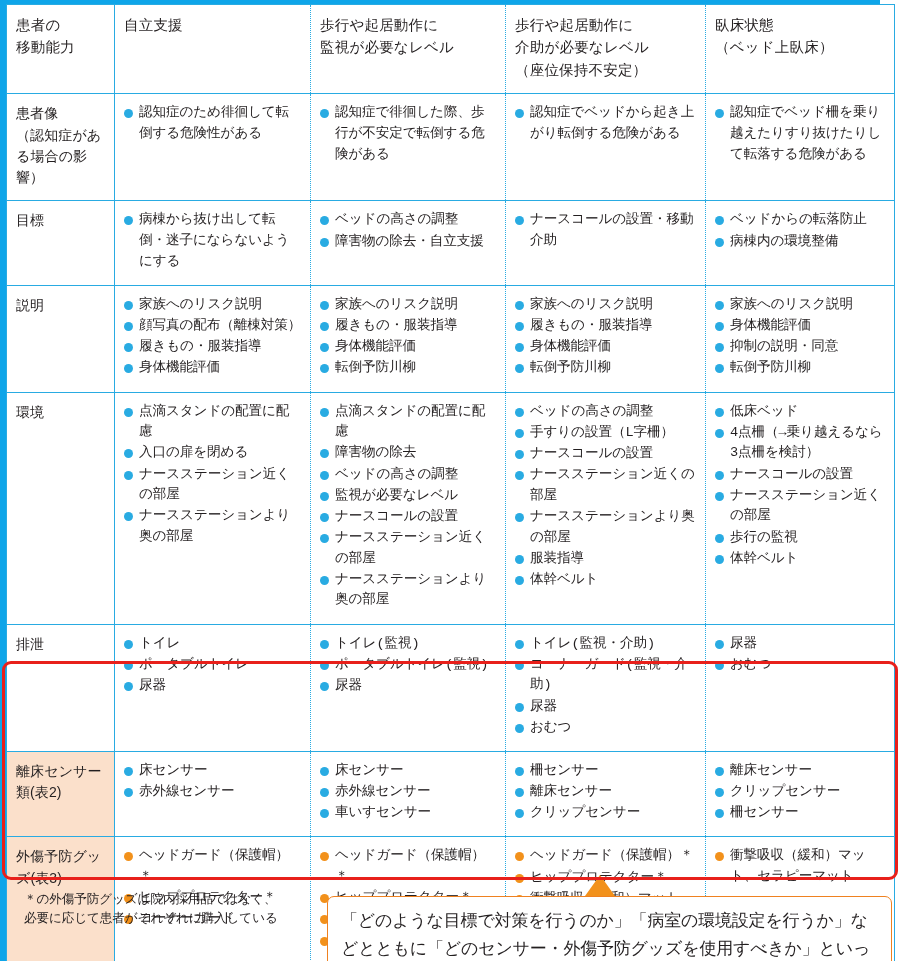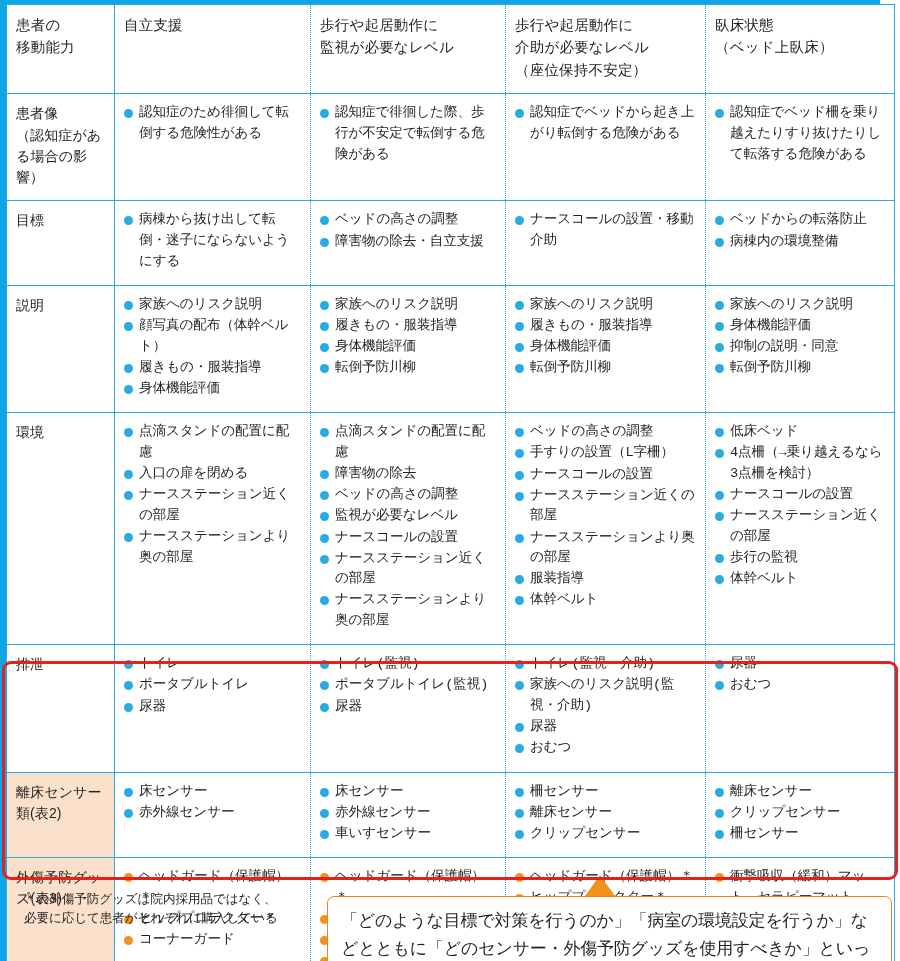--- a/index.html
+++ b/index.html
@@ -224,21 +224,21 @@
                 <li>ベッドからの転落防止</li>
                 <li>病棟内の環境整備</li>
               </ul>
             </td>
           </tr>
           <tr>
             <td class="rowhead">説明</td>
             <td>
               <ul class="items">
                 <li>家族へのリスク説明</li>
-                <li>顔写真の配布（体幹ベルト）</li>
+                <li>顔写真の配布（離棟対策）</li>
                 <li>履きもの・服装指導</li>
                 <li>身体機能評価</li>
               </ul>
             </td>
             <td>
               <ul class="items">
                 <li>家族へのリスク説明</li>
                 <li>履きもの・服装指導</li>
                 <li>身体機能評価</li>
                 <li>転倒予防川柳</li>
@@ -316,21 +316,21 @@
             <td>
               <ul class="items">
                 <li>トイレ(監視)</li>
                 <li>ポータブルトイレ(監視)</li>
                 <li>尿器</li>
               </ul>
             </td>
             <td>
               <ul class="items">
                 <li>トイレ(監視・介助)</li>
-                <li>家族へのリスク説明(監視・介助)</li>
+                <li>コーナーガード(監視・介助)</li>
                 <li>尿器</li>
                 <li>おむつ</li>
               </ul>
             </td>
             <td class="last">
               <ul class="items">
                 <li>尿器</li>
                 <li>おむつ</li>
               </ul>
             </td>

